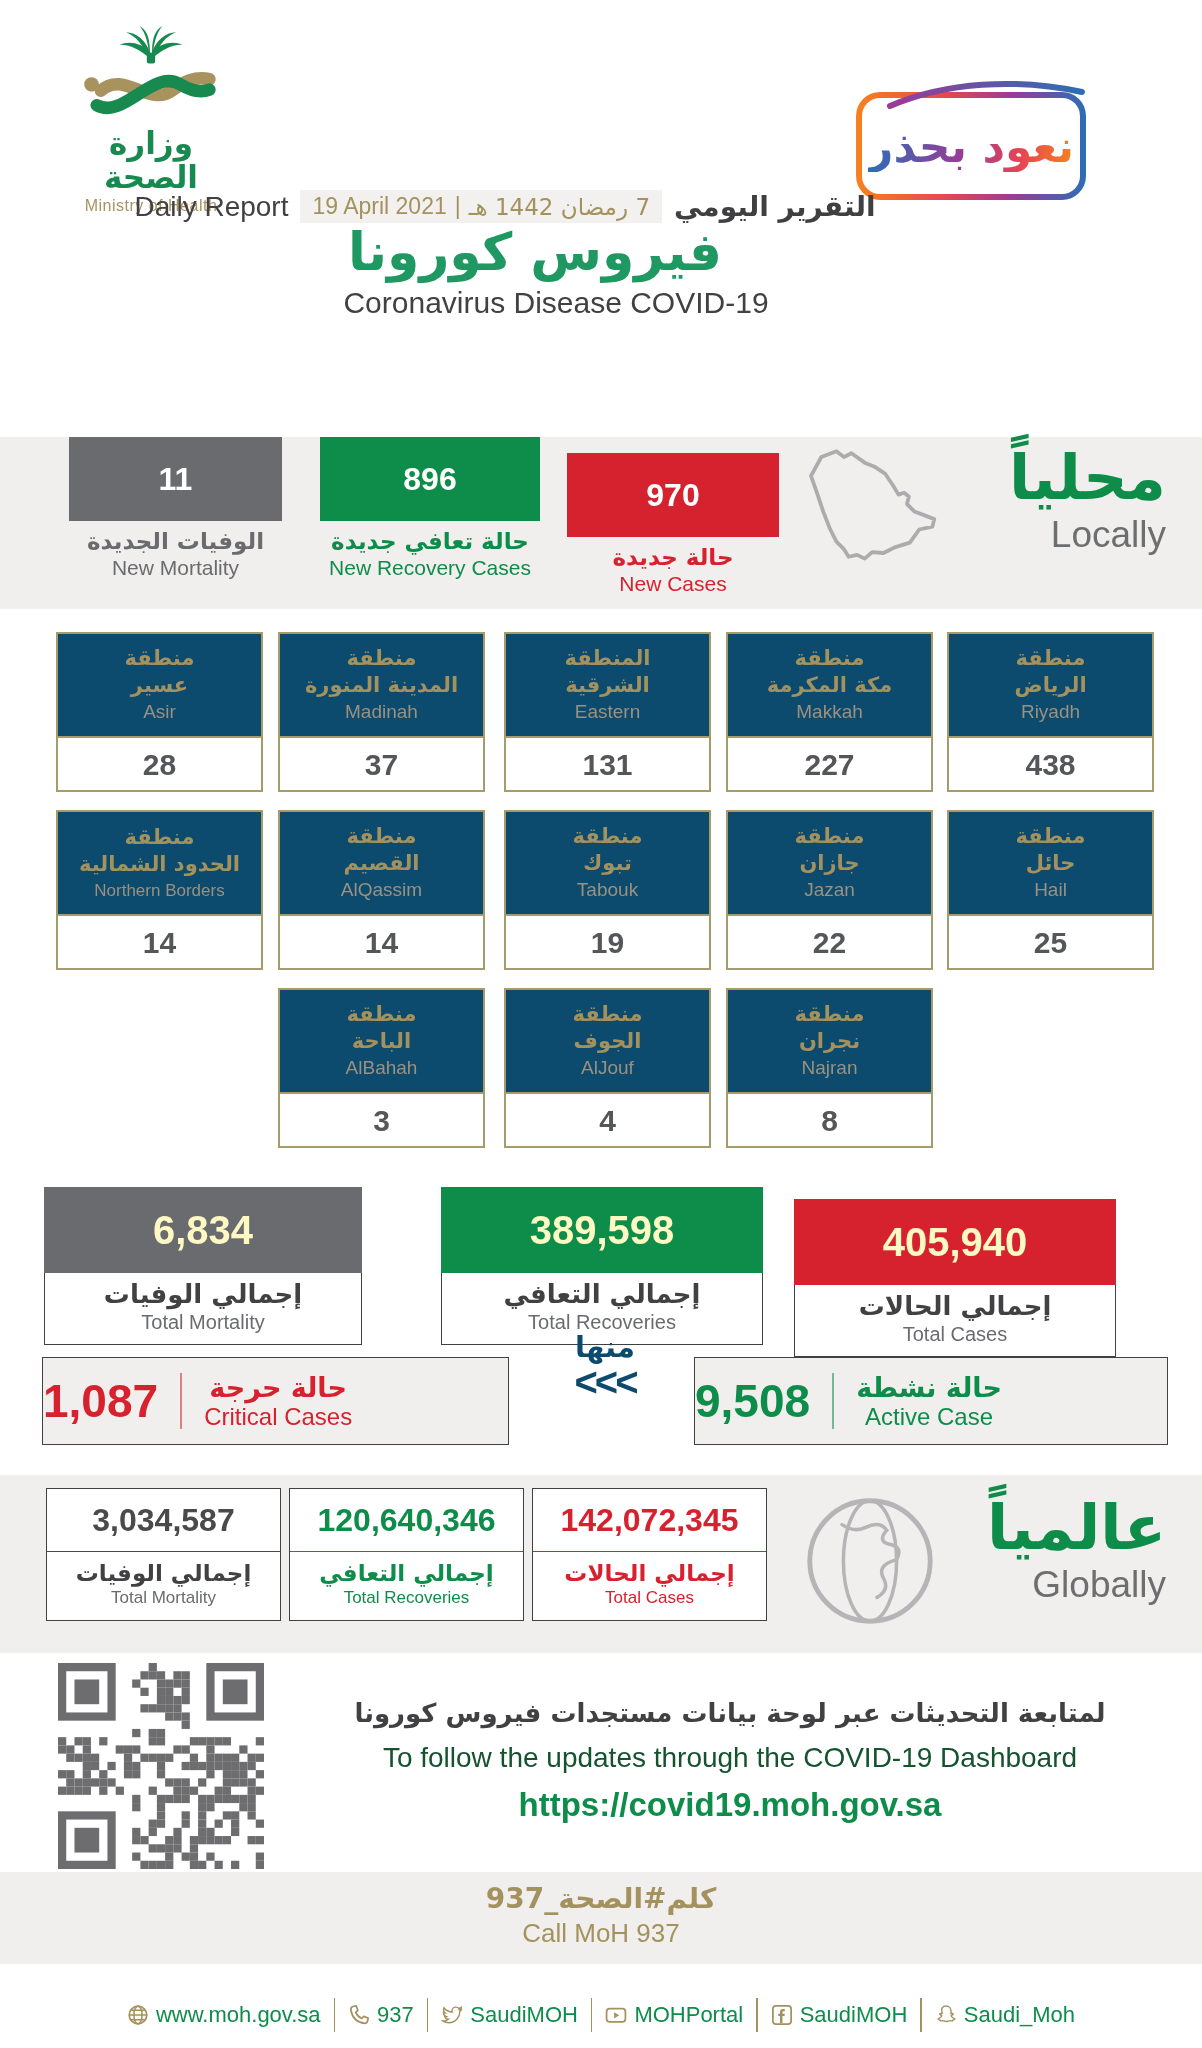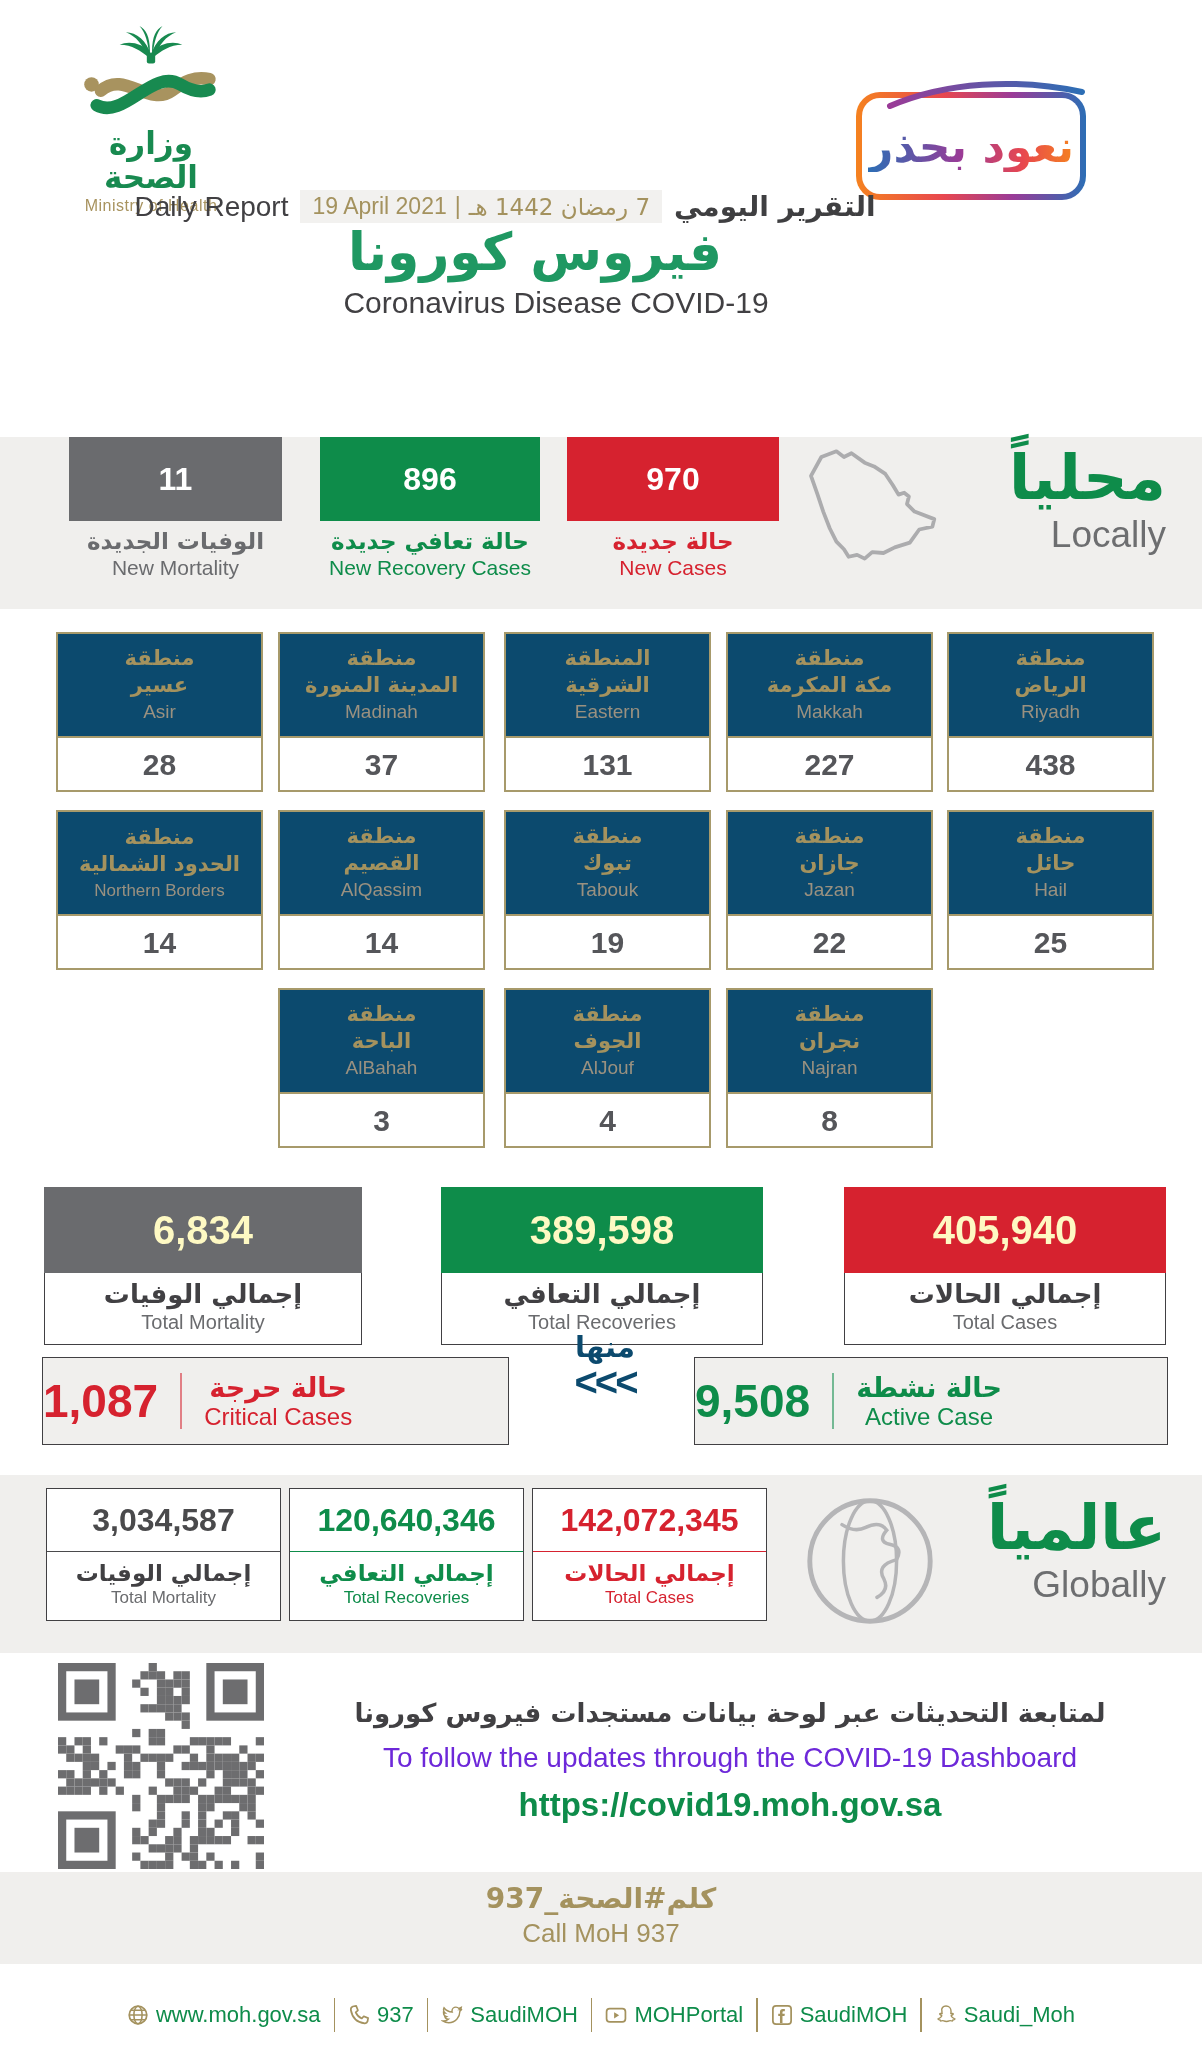--- a/index.html
+++ b/index.html
@@ -82,21 +82,21 @@
   .gbox-num{height:62px;display:flex;align-items:center;justify-content:center;font-size:32px;font-weight:bold;border-bottom:1.5px solid;}
   .gbox-ar{font-size:23px;font-weight:bold;margin-top:8px;}
   .gbox-en{font-size:17px;margin-top:2px;}
   .globe-svg{position:absolute;left:800px;top:16px;}
   .glob-head{position:absolute;right:36px;top:20px;text-align:right;}
 
   
   .qr{left:58px;top:1663px;width:206px;height:206px;}
   .dash{left:270px;top:1698px;width:920px;text-align:center;}
   .dash-ar{font-size:26px;font-weight:bold;color:#414043;}
-  .dash-en{font-size:28px;color:#6d28d9;margin-top:14px;}
+  .dash-en{font-size:28px;color:#14532d;margin-top:14px;}
   .dash-url{font-size:33px;font-weight:bold;color:#0e8c4a;margin-top:12px;}
 
   
   .band.call{top:1872px;height:92px;text-align:center;}
   .call-ar{font-size:28px;font-weight:bold;color:#a4925e;margin-top:10px;}
   .call-en{font-size:26px;color:#a4925e;margin-top:3px;}
 
   
   .footer{left:0;top:1998px;width:1202px;display:flex;justify-content:center;align-items:center;gap:13px;}
   .f-item{display:flex;align-items:center;gap:7px;font-size:22px;color:#0e8c4a;}
@@ -158,21 +158,21 @@
     <div class="stat-col" style="left:69px;width:213px;">
       <div class="stat-box bg-gray">11</div>
       <div class="stat-ar c-gray ar" dir="rtl">الوفيات الجديدة</div>
       <div class="stat-en c-gray">New Mortality</div>
     </div>
     <div class="stat-col" style="left:320px;width:220px;">
       <div class="stat-box bg-green">896</div>
       <div class="stat-ar c-green ar" dir="rtl">حالة تعافي جديدة</div>
       <div class="stat-en c-green">New Recovery Cases</div>
     </div>
-    <div class="stat-col" style="left:567px;width:212px;">
+    <div class="stat-col" style="left:567px;width:212px;margin-top:16px;">
       <div class="stat-box bg-red">970</div>
       <div class="stat-ar c-red ar" dir="rtl">حالة جديدة</div>
       <div class="stat-en c-red">New Cases</div>
     </div>
     <svg class="map-svg" width="160" height="160" viewBox="0 0 170 160">
       <path d="M28 12 L44 6 L52 12 L60 8 L74 18 L84 22 L96 30 L104 42 L110 52 L116 50 L121 54 L119 62 L127 70 L148 78 L146 86 L132 89 L122 103 L106 108 L94 114 L82 113 L74 120 L66 116 L57 118 L52 110 L44 102 L37 88 L30 70 L24 52 L17 32 Z" fill="none" stroke="#acacae" stroke-width="4" stroke-linejoin="round"></path>
     </svg>
     <div class="loc-head">
       <div class="loc-head-ar ar" dir="rtl">محلياً</div>
       <div class="loc-head-en">Locally</div>
@@ -297,21 +297,21 @@
         <div class="total-en">Total Mortality</div>
       </div>
     </div>
     <div class="total-box" style="left:441px;width:322px;">
       <div class="total-head bg-green">389,598</div>
       <div class="total-body bd-green">
         <div class="total-ar ar" dir="rtl">إجمالي التعافي</div>
         <div class="total-en">Total Recoveries</div>
       </div>
     </div>
-    <div class="total-box" style="left:844px;width:322px;">
+    <div class="total-box" style="left:794px;width:322px;margin-top:12px;">
       <div class="total-head bg-red">405,940</div>
       <div class="total-body bd-red">
         <div class="total-ar ar" dir="rtl">إجمالي الحالات</div>
         <div class="total-en">Total Cases</div>
       </div>
     </div>
   </div>
 
   <div class="flowbox bd-red" style="left:42px;width:467px;">
     <span class="flow-num c-red">1,087</span>

